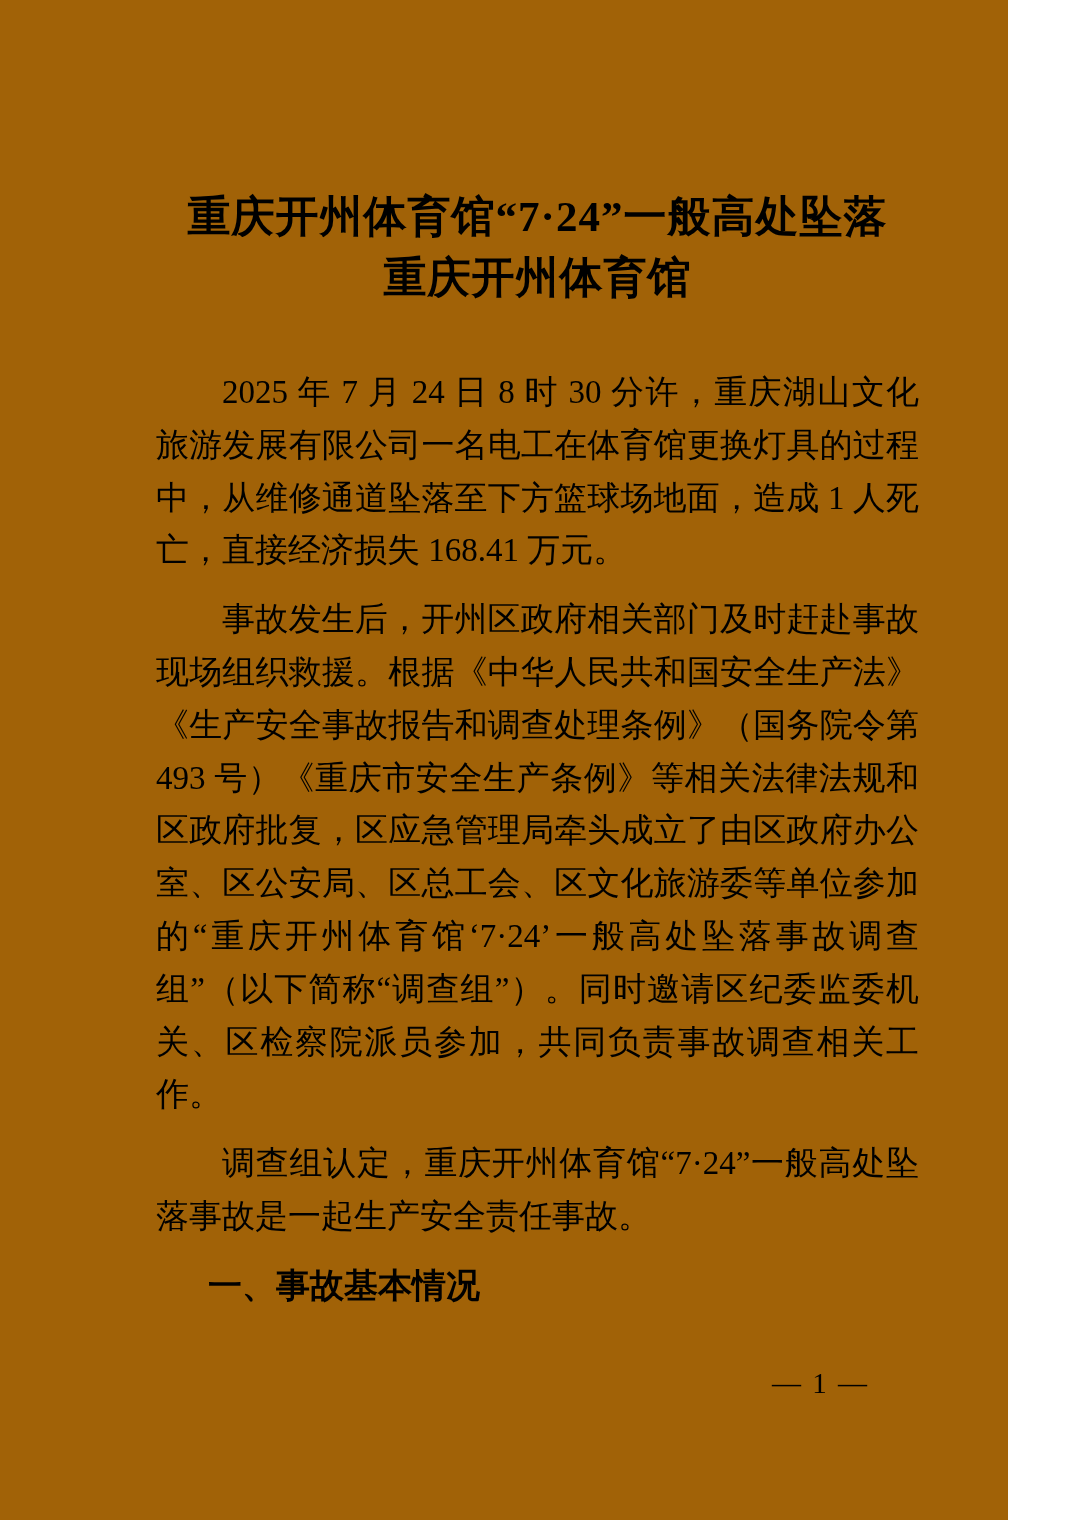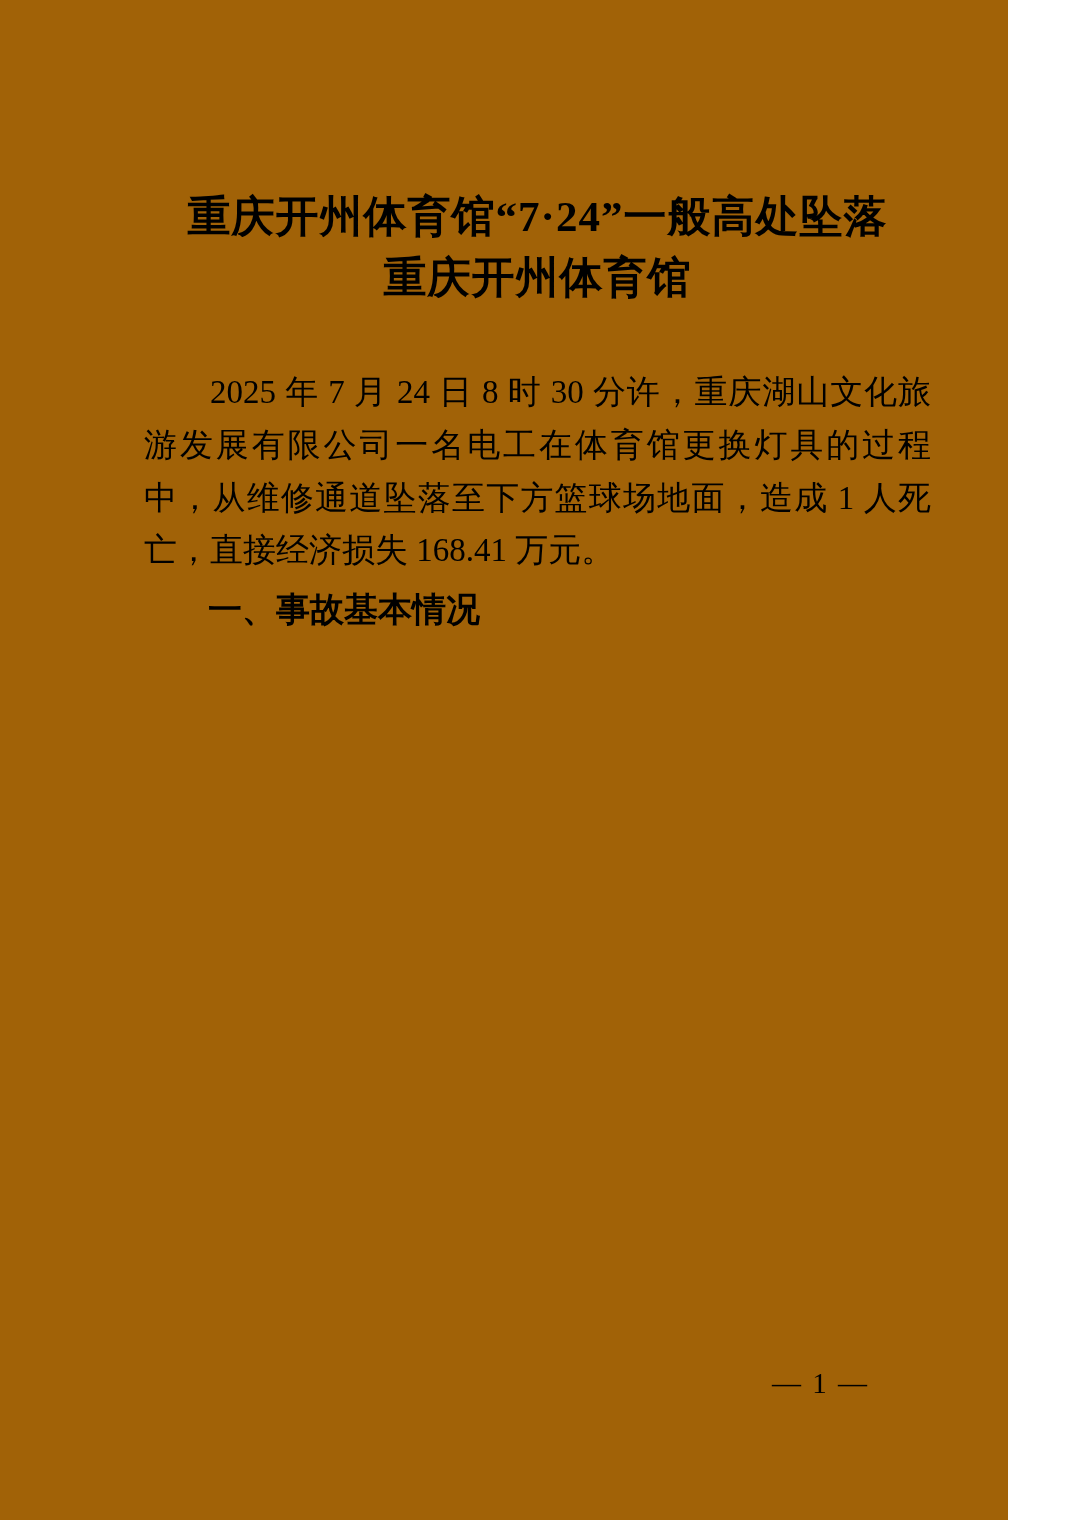--- a/index.html
+++ b/index.html
@@ -25,21 +25,21 @@
   .doc-title {
     text-align: center;
     font-family: "Liberation Serif", serif;
     font-weight: 700;
     font-size: 43px;
     line-height: 1.42;
     letter-spacing: 1px;
     margin-bottom: 58px;
   }
   .doc-body p {
-    margin: 4px;
+    margin: 16px;
     font-size: 33px;
     line-height: 1.6;
     text-align: justify;
     text-justify: inter-ideograph;
     text-indent: 2em;
     font-family: "Liberation Serif", serif;
   }
   .section-heading {
     margin: 6px 0 0 0;
     font-family: "Liberation Sans", sans-serif;
@@ -63,20 +63,22 @@
 <div class="page">
   <div class="content">
 
     <div class="doc-title">
       <div>重庆开州体育馆“7·24”一般高处坠落</div>
       <div>重庆开州体育馆</div>
     </div>
 
     <div class="doc-body">
       <p>2025 年 7 月 24 日 8 时 30 分许，重庆湖山文化旅游发展有限公司一名电工在体育馆更换灯具的过程中，从维修通道坠落至下方篮球场地面，造成 1 人死亡，直接经济损失 168.41 万元。</p>
+      <p>事故发生后，开州区政府相关部门及时赶赴事故现场组织救援。根据《中华人民共和国安全生产法》《生产安全事故报告和调查处理条例》（国务院令第 493 号）《重庆市安全生产条例》等相关法律法规和区政府批复，区应急管理局牵头成立了由区政府办公室、区公安局、区总工会、区文化旅游委等单位参加的“重庆开州体育馆‘7·24’一般高处坠落事故调查组”（以下简称“调查组”）。同时邀请区纪委监委机关、区检察院派员参加，共同负责事故调查相关工作。</p>
+      <p>调查组认定，重庆开州体育馆“7·24”一般高处坠落事故是一起生产安全责任事故。</p>
     </div>
 
     <h2 class="section-heading">一、事故基本情况</h2>
 
   </div>
 
   <div class="page-footer">— 1 —</div>
 </div>
 
 </body></html>

